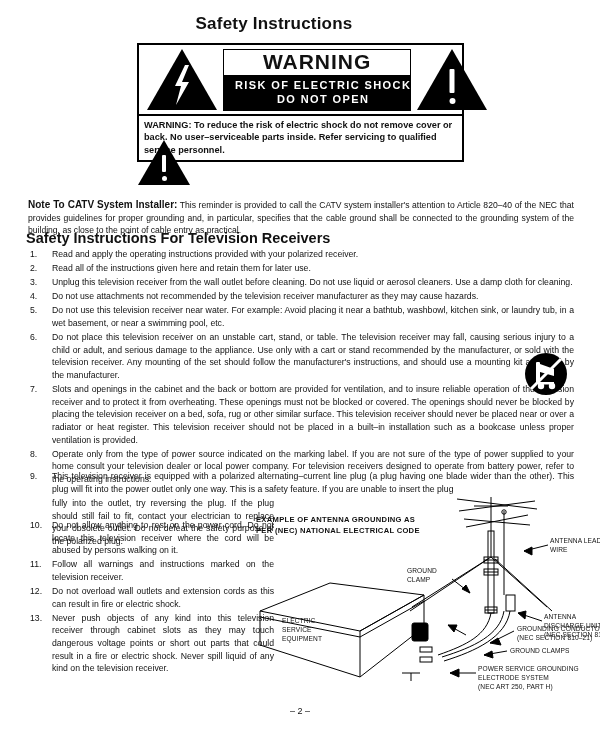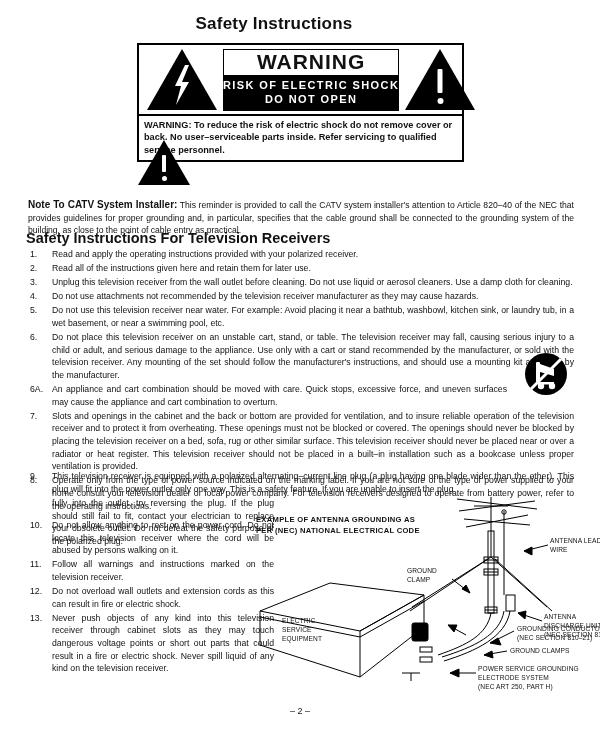--- a/index.html
+++ b/index.html
@@ -117,21 +117,21 @@
     background: #fff;
     line-height: 1.05;
   }
   .warn-risk {
     background: #000;
     color: #fff;
     text-align: center;
     font-size: 11px;
     font-weight: bold;
     letter-spacing: 1.4px;
-    padding: 3px 0 4px 0;
+    padding: 3px 0 4px 12px;
     line-height: 1.25;
   }
   .warn-risk div { white-space: nowrap; }
   .warn-rule {
     border-top: 2px solid #000;
   }
   .warn-bottom {
     font-size: 9.2px;
     font-weight: bold;
     line-height: 1.35;
@@ -381,24 +381,20 @@
       <div class="num">4.</div>
       <div class="txt">Do not use attachments not recommended by the television receiver manufacturer as they may cause hazards.</div>
     </div>
     <div class="li">
       <div class="num">5.</div>
       <div class="txt">Do not use this television receiver near water. For example: Avoid placing it near a bathtub, washbowl, kitchen sink, or laundry tub, in a wet basement, or near a swimming pool, etc.</div>
     </div>
     <div class="li">
       <div class="num">6.</div>
       <div class="txt">Do not place this television receiver on an unstable cart, stand, or table. The television receiver may fall, causing serious injury to a child or adult, and serious damage to the appliance. Use only with a cart or stand recommended by the manufacturer, or sold with the television receiver. Any mounting of the set should follow the manufacturer's instructions, and should use a mounting kit approved by the manufacturer.</div>
-    </div>
-    <div class="li">
-      <div class="num">6A.</div>
-      <div class="txt" style="width:455px;flex:0 0 455px;">An appliance and cart combination should be moved with care. Quick stops, excessive force, and uneven surfaces may cause the appliance  and cart combination to overturn.</div>
     </div>
     <div class="li">
       <div class="num">7.</div>
       <div class="txt">Slots and openings in the cabinet and the back or bottom are provided for ventilation, and to insure reliable operation of the television receiver and to protect it from overheating. These openings must not be blocked or covered. The openings should never be blocked by placing the television receiver on a bed, sofa, rug or other similar surface. This television receiver should never be placed near or over a radiator or heat register. This television receiver should not be placed in a built–in installation such as a bookcase unless proper ventilation is provided.</div>
     </div>
     <div class="li">
       <div class="num">8.</div>
       <div class="txt">Operate only from the type of power source indicated on the marking label. If you are not sure of the type of power supplied to your home consult your television dealer or local power company. For television receivers designed to operate from battery power, refer to the operating instructions.</div>
     </div>
   </div>

